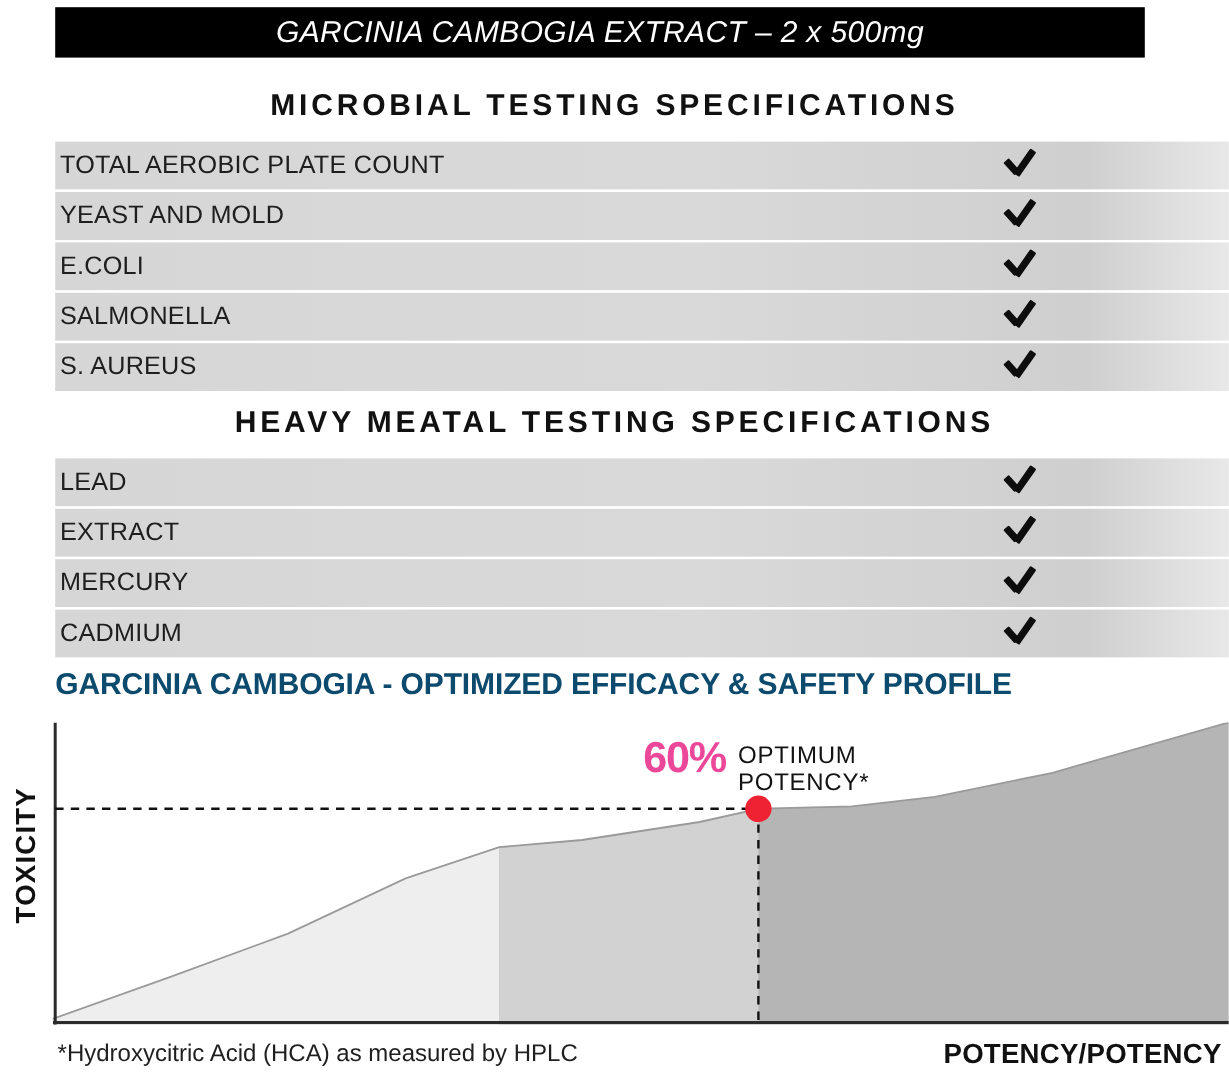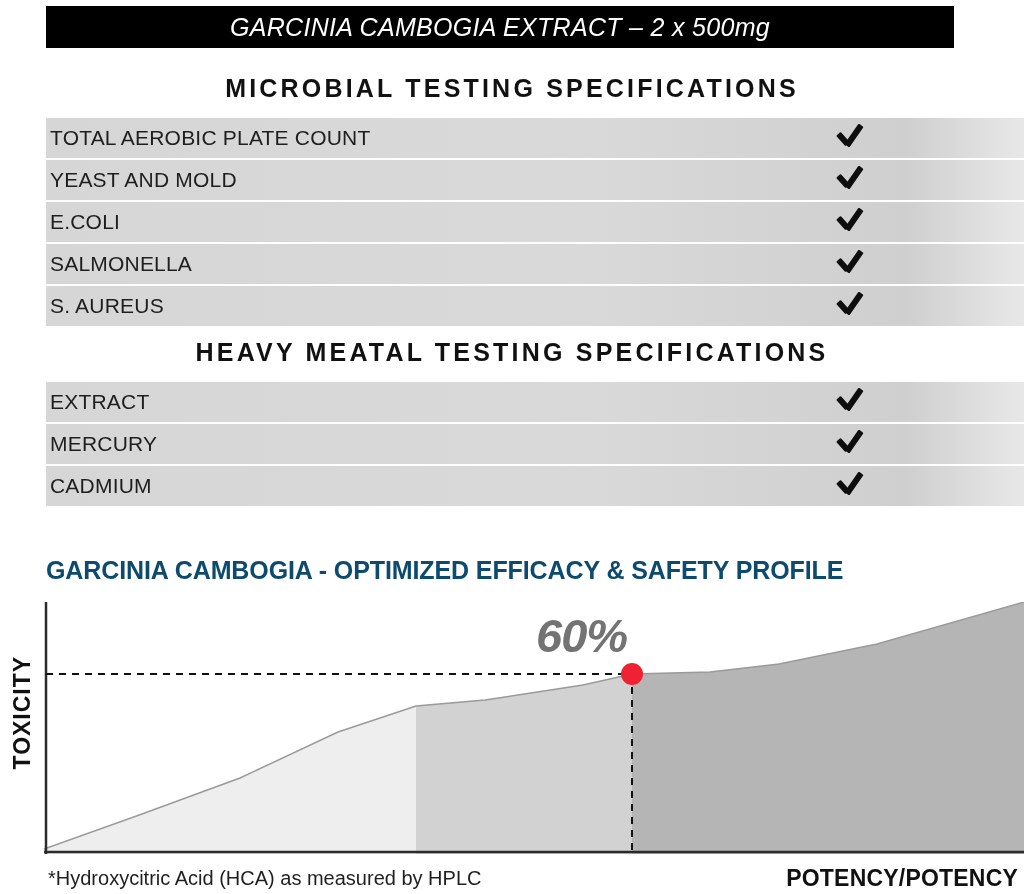--- a/index.html
+++ b/index.html
@@ -179,26 +179,25 @@
     top: 6px;
   }
   .callout {
     position: absolute;
     left: 536px;
     top: 18px;
     display: flex;
     align-items: flex-start;
   }
   .callout .pct {
-    font-size: 47px;
+    font-size: 36px;
     font-weight: bold;
     letter-spacing: -1px;
     line-height: 0.95;
-    color: #737373;
-    font-style: italic;
+    color: #ec4899;
   }
   .callout .pct-words {
     margin-left: 10px;
     margin-top: 5px;
     font-size: 20px;
     letter-spacing: 0.6px;
     line-height: 1.12;
     color: #131313;
     white-space: nowrap;
   }
@@ -234,20 +233,24 @@
     <div class="spec-row">
       <span class="row-label">S. AUREUS</span>
       <span class="check-cell"><span class="check-icon"></span></span>
     </div>
   </div>
 
   <div class="section-heading" id="heavymetal-heading">HEAVY MEATAL TESTING SPECIFICATIONS</div>
 
   <div class="spec-table" id="heavymetal-table">
     <div class="spec-row">
+      <span class="row-label">LEAD</span>
+      <span class="check-cell"><span class="check-icon"></span></span>
+    </div>
+    <div class="spec-row">
       <span class="row-label">EXTRACT</span>
       <span class="check-cell"><span class="check-icon"></span></span>
     </div>
     <div class="spec-row">
       <span class="row-label">MERCURY</span>
       <span class="check-cell"><span class="check-icon"></span></span>
     </div>
     <div class="spec-row">
       <span class="row-label">CADMIUM</span>
       <span class="check-cell"><span class="check-icon"></span></span>
@@ -276,19 +279,23 @@
       <line x1="0" y1="250" x2="980" y2="250" stroke="#2b2b2b" stroke-width="2.5"></line>
 
       <line x1="2" y1="72" x2="588" y2="72" stroke="#111111" stroke-width="2" stroke-dasharray="7,6"></line>
       <line x1="588" y1="72" x2="588" y2="252" stroke="#111111" stroke-width="2" stroke-dasharray="7,6"></line>
 
       <circle cx="588" cy="72" r="11" fill="#ee2233"></circle>
     </svg>
 
     <div class="callout">
       <span class="pct">60%</span>
+      <span class="pct-words">
+        <span>OPTIMUM</span><br>
+        <span>POTENCY*</span>
+      </span>
     </div>
 
     <div class="footnote">*Hydroxycitric Acid (HCA) as measured by HPLC</div>
     <div class="x-axis-label">POTENCY/POTENCY</div>
   </div>
 
 </div>
 
 </body></html>

